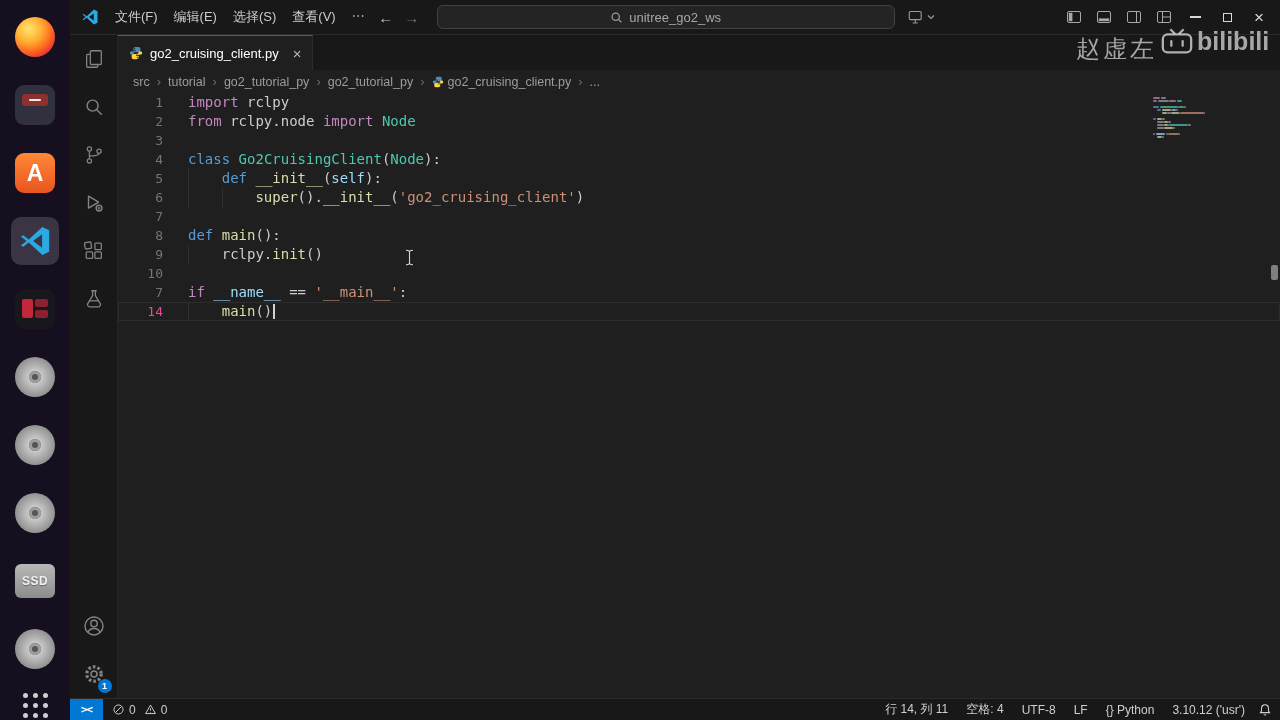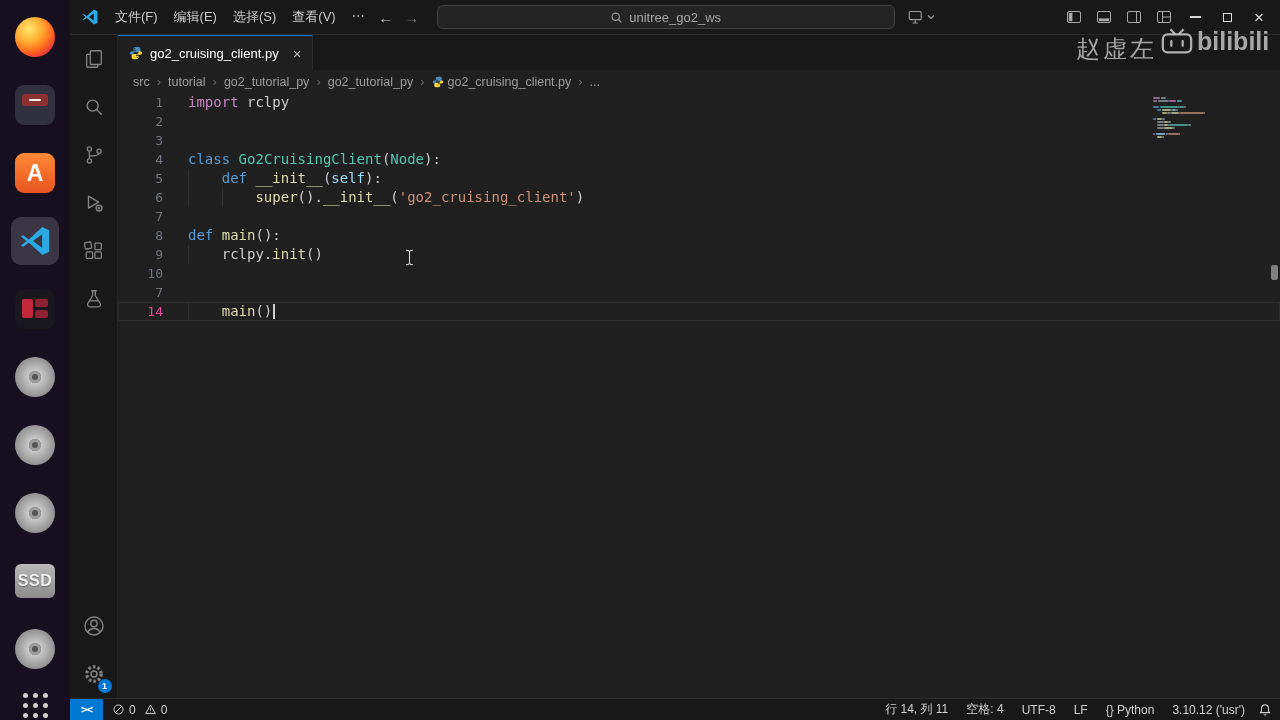--- a/index.html
+++ b/index.html
@@ -21,21 +21,21 @@
   .asoft{width:40px;height:40px;border-radius:9px;background:linear-gradient(180deg,#ff8936,#e95420);
     color:#fff;font-weight:bold;font-size:23px;display:flex;align-items:center;justify-content:center}
   .mapp{width:40px;height:40px;border-radius:9px;background:#17171d;position:relative;overflow:hidden}
   .mapp::before{content:"";position:absolute;left:7px;top:10px;width:11px;height:19px;background:#c2273a;border-radius:2px}
   .mapp::after{content:"";position:absolute;right:7px;top:10px;width:13px;height:8px;background:#8d2130;border-radius:2px;
     box-shadow:0 11px 0 #8d2130}
   .disk{width:40px;height:40px;border-radius:50%;
     background:radial-gradient(circle,#e3e3e3 0%,#bdbdbd 32%,#8f8f8f 72%,#757575 100%);position:relative}
   .disk::after{content:"";position:absolute;inset:14px;border-radius:50%;background:#555;box-shadow:inset 0 0 0 3px #9d9d9d}
   .ssdbox{width:40px;height:34px;border-radius:6px;background:linear-gradient(180deg,#b8b8b8,#8c8c8c);
-    color:#f0f0f0;font-size:16px;font-weight:bold;display:flex;align-items:center;justify-content:center;
+    color:#f0f0f0;font-size:12px;font-weight:bold;display:flex;align-items:center;justify-content:center;
     letter-spacing:.5px;text-shadow:0 1px 1px #666}
   .show-apps{margin-top:auto;margin-bottom:14px;display:grid;grid-template-columns:repeat(3,5px);
     grid-auto-rows:5px;gap:5px}
   .show-apps span{width:5px;height:5px;border-radius:50%;background:#cfcfcf;display:block}
 
   
   .vscode{flex:1;min-width:0;display:flex;flex-direction:column;height:720px}
 
   .titlebar{height:35px;flex:none;background:#181818;display:flex;align-items:center;
     border-bottom:1px solid #2a2a2a;color:#ccc;font-size:13px}
@@ -345,20 +345,21 @@
           </div>
 
         <div class="editor">
           <div>
               <div class="code-row">
                 <span class="ln">1</span>
                 <span class="code"><span class="tk-kc">import</span><span class="tk-pl"> rclpy</span></span>
               </div>
               <div class="code-row">
                 <span class="ln">2</span>
+                <span class="code"><span class="tk-kc">from</span><span class="tk-pl"> rclpy.node </span><span class="tk-kc">import</span><span class="tk-pl"> </span><span class="tk-ty">Node</span></span>
               </div>
               <div class="code-row">
                 <span class="ln">3</span>
                 <span class="code"></span>
               </div>
               <div class="code-row">
                 <span class="ln">4</span>
                 <span class="code"><span class="tk-kd">class</span><span class="tk-pl"> </span><span class="tk-ty">Go2CruisingClient</span><span class="tk-pl">(</span><span class="tk-ty">Node</span><span class="tk-pl">):</span></span>
               </div>
               <div class="code-row">
@@ -379,20 +380,21 @@
               </div>
               <div class="code-row">
                 <span class="ln">9</span>
                 <span class="code"><span class="guide" style="left: 0ch;"></span><span class="tk-pl">    rclpy.</span><span class="tk-fn">init</span><span class="tk-pl">()</span></span>
               </div>
               <div class="code-row">
                 <span class="ln">10</span>
               </div>
               <div class="code-row">
                 <span class="ln">7</span>
+                <span class="code"><span class="tk-kc">if</span><span class="tk-pl"> </span><span class="tk-va">__name__</span><span class="tk-pl"> == </span><span class="tk-st">'__main__'</span><span class="tk-pl">:</span></span>
               </div>
               <div class="code-row current">
                 <span class="ln">14</span>
                 <span class="code"><span class="guide" style="left: 0ch;"></span><span class="tk-pl">    </span><span class="tk-fn">main</span><span class="tk-pl">()</span><span class="caret"></span></span>
               </div>
             </div>
           <div class="minimap">
               <div>
                 <div class="mm-line">
                   <span class="mm-seg" style="width: 6.6px; background: rgb(197, 134, 192);"></span>

